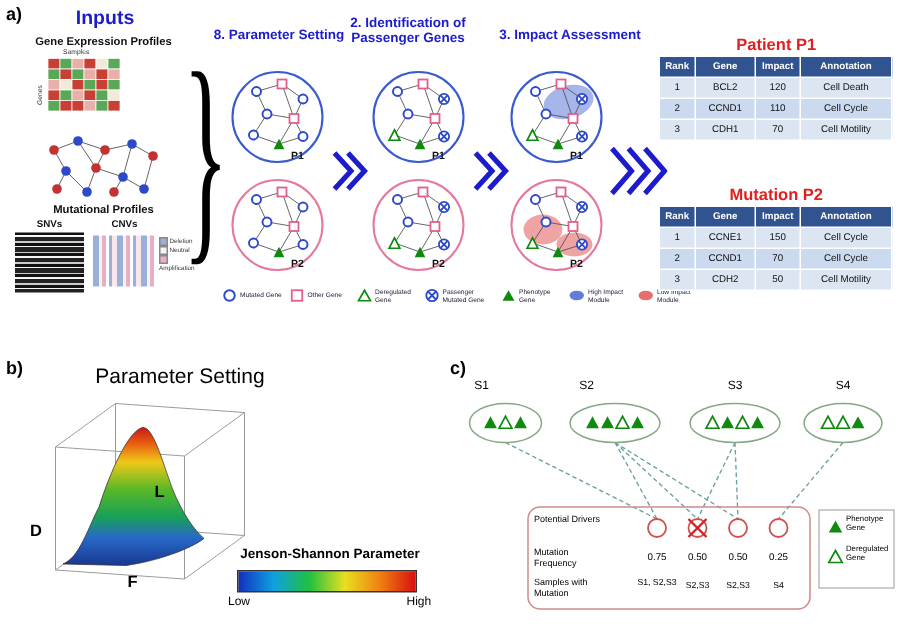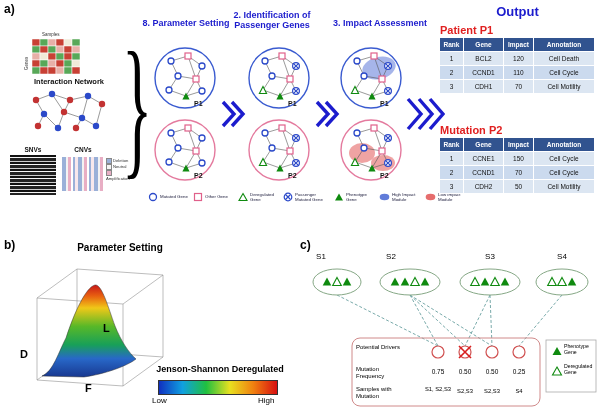--- a/index.html
+++ b/index.html
@@ -4,30 +4,30 @@
 <style>
   html,body{margin:0;padding:0;background:#fff}
   #fig{position:relative;width:600px;height:418px;background:#fff;font-family:"Liberation Sans",sans-serif;overflow:hidden}
   .abs{position:absolute}
   .panel-label{font-weight:bold;font-size:12px;color:#000}
   .sec-title{font-weight:bold;font-size:13px;color:#1c1ccd;text-align:center}
   .in-label{font-weight:bold;font-size:7.5px;text-align:center;color:#111;line-height:1.1}
   .tiny{font-size:4.5px;color:#333}
   .vert{writing-mode:vertical-rl;transform:rotate(180deg);font-size:4.5px;color:#333}
   .step-title{font-weight:bold;font-size:9px;color:#1c1ccd;text-align:center;line-height:1.15}
-  .patient-title{font-weight:bold;font-size:11px;color:#e02020;text-align:left}
+  .patient-title{font-weight:bold;font-size:11px;color:#e02020;text-align:center}
   .table{display:grid;grid-template-columns:24px 40px 30px 61px;font-size:6.5px;color:#111}
   .cell{display:flex;align-items:center;justify-content:center;height:13px;border-right:1px solid #fff;border-bottom:1px solid #fff;text-align:center}
   .h{background:#31538f;color:#fff;font-weight:bold}
   .r0{background:#dce6f2}.r1{background:#cbdaee}
   .legend-row{display:flex;gap:5px;align-items:flex-start}
   .legend-item{display:flex;align-items:center;gap:2px}
   .legend-label{font-size:4.4px;line-height:1.15;color:#1a1a3a;width:28px}
   .brace{font-family:"Liberation Serif",serif;font-size:84px;line-height:1;transform:scaleY(1.85) scaleX(.75);transform-origin:top left;color:#000}
-  .b-title{font-weight:bold;font-size:10px;text-align:center;color:#000}
+  .b-title{font-weight:normal;font-size:14px;text-align:center;color:#000}
   .axis-label{font-weight:bold;font-size:11px;color:#000}
   .cb-title{font-weight:bold;font-size:9px;text-align:center;color:#000}
   .cb-end{font-size:8px;font-weight:normal;color:#000}
   .cbar{background:linear-gradient(90deg,#1030c0,#10a0e0,#20c040,#e8e020,#f08010,#d81010);border:1px solid #333}
   .s-label{font-size:8px;text-align:center;color:#000}
   .c-row-label{font-size:6px;line-height:1.2;color:#000}
   .c-val{font-size:6.5px;text-align:center;color:#000}
   .c-sval{font-size:5.8px;text-align:center;line-height:1.15;color:#000}
   .c-leg-label{font-size:5.2px;line-height:1.15;color:#000}
   
@@ -54,21 +54,23 @@
   .rx{stroke:#d82020;stroke-width:1.6}
   .fbox{fill:none;stroke:#d08a8a;stroke-width:1}
   .lbox{fill:#fff;stroke:#aaa;stroke-width:.8}
 </style>
 </head>
 <body>
 
 <div id="fig">
 
   <div class="abs panel-label" style="left:4px;top:2px">a)</div>
-
+  <div class="abs sec-title" style="left:20px;top:4px;width:100px">Inputs</div>
+
+  <div class="abs in-label" style="left:4px;top:24px;width:130px">Gene Expression Profiles</div>
   <div class="abs tiny" style="left:42px;top:32px">Samples</div>
   <div class="abs vert" style="left:24px;top:44px;height:26px">Genes</div>
   <svg id="expr" class="abs" style="left:32px;top:39px" width="48" height="35">
     <rect x="0" y="0" width="8" height="7" fill="#c84034"></rect>
       <rect x="8" y="0" width="8" height="7" fill="#58a858"></rect>
       <rect x="16" y="0" width="8" height="7" fill="#e8b0a8"></rect>
       <rect x="24" y="0" width="8" height="7" fill="#c84034"></rect>
       <rect x="32" y="0" width="8" height="7" fill="#f0ead8"></rect>
       <rect x="40" y="0" width="8" height="7" fill="#58a858"></rect>
     <rect x="0" y="7" width="8" height="7" fill="#58a858"></rect>
@@ -90,37 +92,37 @@
       <rect x="32" y="21" width="8" height="7" fill="#58a858"></rect>
       <rect x="40" y="21" width="8" height="7" fill="#f0ead8"></rect>
     <rect x="0" y="28" width="8" height="7" fill="#58a858"></rect>
       <rect x="8" y="28" width="8" height="7" fill="#c84034"></rect>
       <rect x="16" y="28" width="8" height="7" fill="#c84034"></rect>
       <rect x="24" y="28" width="8" height="7" fill="#e8b0a8"></rect>
       <rect x="32" y="28" width="8" height="7" fill="#58a858"></rect>
       <rect x="40" y="28" width="8" height="7" fill="#c84034"></rect>
   </svg>
 
-  <div class="abs in-label" style="left:4px;top:78px;width:130px">Interaction Network</div>
   <svg class="abs" style="left:26px;top:88px" width="84" height="46">
     <path class="edges" d="M10,12L26,6M26,6L44,12M44,12L62,8M62,8L76,16M10,12L18,26M26,6L38,24M44,12L38,24M38,24L56,30M62,8L56,30M18,26L12,38M18,26L32,40M38,24L32,40M56,30L50,40M56,30L70,38M76,16L70,38"></path>
     <circle cx="10" cy="12" r="3.2" fill="#c23232"></circle>
       <circle cx="26" cy="6" r="3.2" fill="#2b49c9"></circle>
       <circle cx="44" cy="12" r="3.2" fill="#c23232"></circle>
       <circle cx="62" cy="8" r="3.2" fill="#2b49c9"></circle>
       <circle cx="76" cy="16" r="3.2" fill="#c23232"></circle>
     <circle cx="18" cy="26" r="3.2" fill="#2b49c9"></circle>
       <circle cx="38" cy="24" r="3.2" fill="#c23232"></circle>
       <circle cx="56" cy="30" r="3.2" fill="#2b49c9"></circle>
     <circle cx="12" cy="38" r="3.2" fill="#c23232"></circle>
       <circle cx="32" cy="40" r="3.2" fill="#2b49c9"></circle>
       <circle cx="50" cy="40" r="3.2" fill="#c23232"></circle>
       <circle cx="70" cy="38" r="3.2" fill="#2b49c9"></circle>
   </svg>
 
+  <div class="abs in-label" style="left:4px;top:136px;width:130px">Mutational Profiles</div>
   <div class="abs in-label" style="left:10px;top:146px;width:46px;font-size:6.5px">SNVs</div>
   <div class="abs in-label" style="left:62px;top:146px;width:42px;font-size:6.5px">CNVs</div>
   <div class="abs snvmap" style="left:10px;top:155px;width:46px;height:40px"></div>
   <div class="abs cnvmap" style="left:62px;top:157px;width:42px;height:34px"></div>
   <div class="abs" style="left:106px;top:158px;width:28px">
     <div class="tiny" style="font-size:4.2px"><span class="sw" style="background:#9ab0d8"></span><span>Deletion</span></div>
     <div class="tiny" style="font-size:4.2px"><span class="sw" style="background:#f5f5f5"></span><span>Neutral</span></div>
     <div class="tiny" style="font-size:4.2px"><span class="sw" style="background:#e8aec4"></span><span>Amplification</span></div>
   </div>
 
@@ -295,21 +297,20 @@
       <div class="legend-label">High Impact Module</div>
     </div>
     <div class="legend-item">
       <svg width="11" height="10">
           <ellipse cx="5.5" cy="5" rx="4.8" ry="3.2" fill="#e04848" opacity="0.8"></ellipse>
         </svg>
       <div class="legend-label">Low Impact Module</div>
     </div>
   </div>
 
-  <div class="abs sec-title" style="left:440px;top:4px;width:155px">Output</div>
   <div class="abs patient-title" style="left:440px;top:24px;width:155px">Patient P1</div>
   <div class="abs table" style="left:440px;top:38px;width:155px">
     <div class="cell h">Rank</div>
     <div class="cell h">Gene</div>
     <div class="cell h">Impact</div>
     <div class="cell h">Annotation</div>
     <div class="cell r0">1</div>
     <div class="cell r0">BCL2</div>
     <div class="cell r0">120</div>
     <div class="cell r0">Cell Death</div>
@@ -362,24 +363,24 @@
       <path d="M22,122L108,128L148,99L62,93Z"></path>
       <path d="M22,40L108,46L148,17L62,11Z"></path>
       <path d="M22,122L22,40M108,128L108,46M148,99L148,17M62,93L62,11"></path>
     </g>
     <path d="M27,118 C38,114 44,93 51,80 C59,55 71,29 80,27 C87,26 93,49 100,68 C106,83 114,95 121,101 C112,108 90,116 69,119 Z" fill="url(#sg)" stroke="#333" stroke-width="0.5"></path>
   </svg>
   <div class="abs axis-label" style="left:20px;top:348px">D</div>
   <div class="abs axis-label" style="left:85px;top:382px">F</div>
   <div class="abs axis-label" style="left:103px;top:322px">L</div>
 
-  <div class="abs cb-title" style="left:140px;top:364px;width:160px">Jenson-Shannon Deregulated</div>
+  <div class="abs cb-title" style="left:140px;top:364px;width:160px">Jenson-Shannon Parameter</div>
   <div class="abs cbar" style="left:158px;top:380px;width:118px;height:13px"></div>
   <div class="abs cb-end" style="left:152px;top:396px">Low</div>
-  <div class="abs cb-end" style="left:258px;top:396px">High</div>
+  <div class="abs cb-end" style="left:271px;top:396px">High</div>
 
   <div class="abs panel-label" style="left:300px;top:238px">c)</div>
 
   <div class="abs s-label" style="left:304px;top:252px;width:34px">S1</div>
   <div class="abs s-label" style="left:374px;top:252px;width:34px">S2</div>
   <div class="abs s-label" style="left:473px;top:252px;width:34px">S3</div>
   <div class="abs s-label" style="left:545px;top:252px;width:34px">S4</div>
 
   <svg class="abs" style="left:300px;top:248px" width="300" height="170">
 

